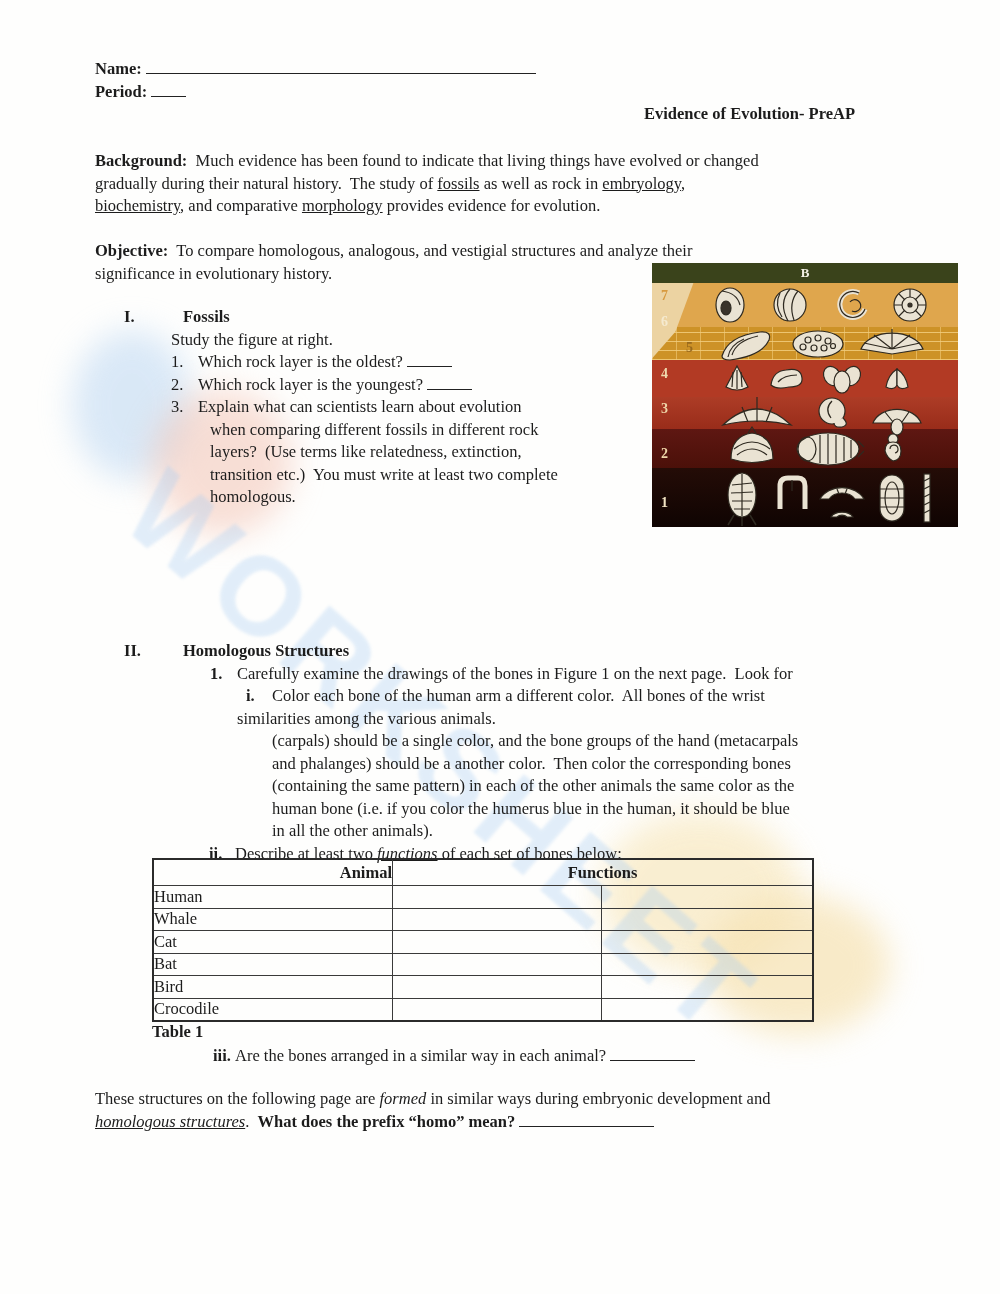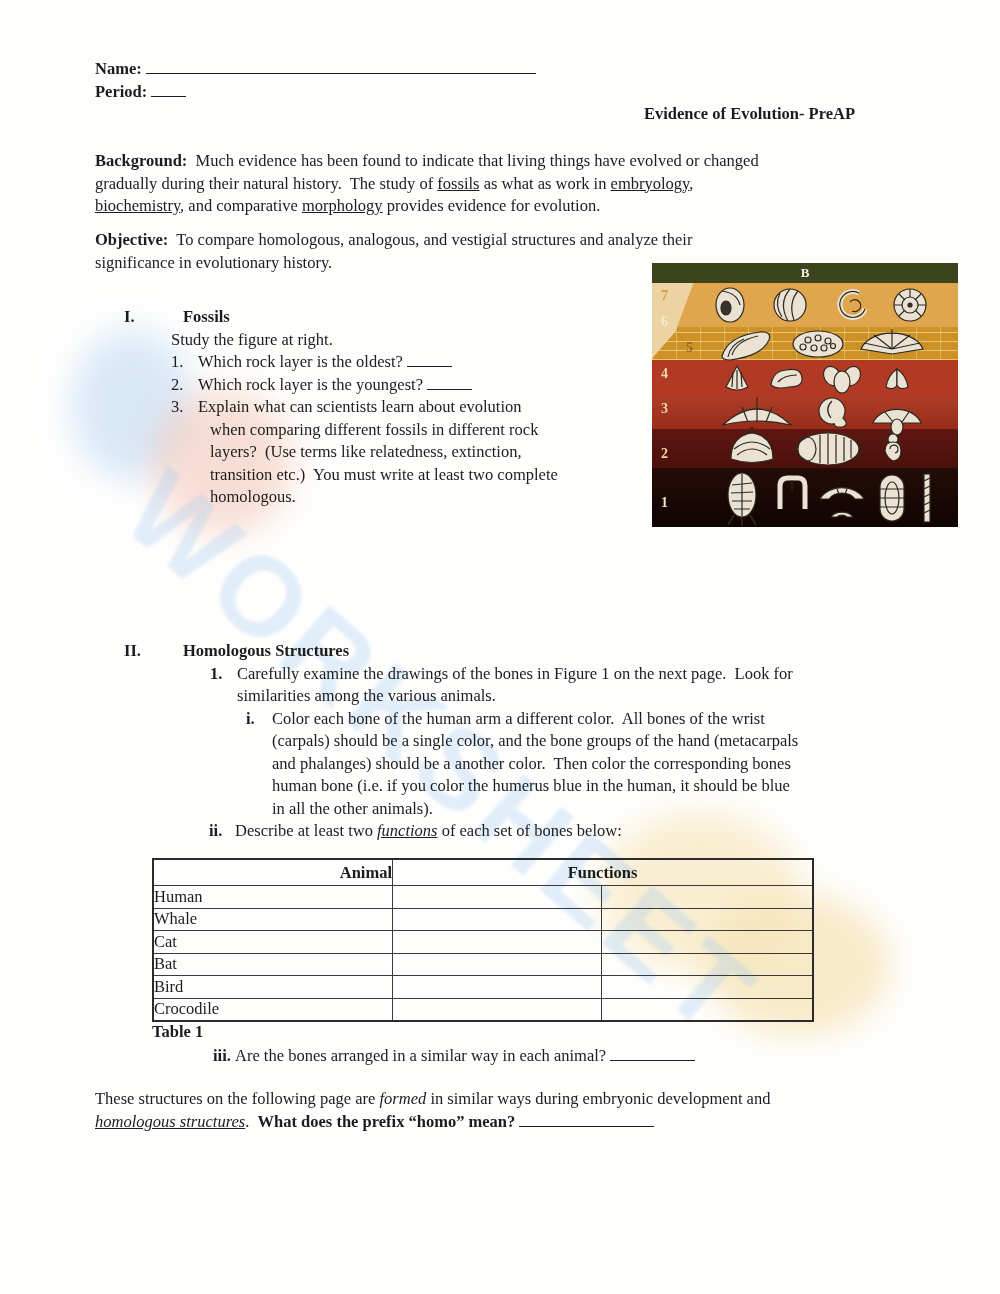--- a/index.html
+++ b/index.html
@@ -90,25 +90,25 @@
     </div>
     <div class="abs" style="left:95px;top:81px;">
       <div class="ln"><span class="b">Period: </span><span class="bl bl-35"></span></div>
     </div>
     <div class="abs title-block">
       <div class="ln"><span class="b">Evidence of Evolution- PreAP</span></div>
     </div>
 
     <div class="abs" style="left:95px;top:150px;">
       <div class="ln"><span class="b">Background:</span><span>  Much evidence has been found to indicate that living things have evolved or changed</span></div>
-      <div class="ln"><span>gradually during their natural history.  The study of </span><span class="u">fossils</span><span> as what as work in </span><span class="u">embryology</span><span>,</span></div>
+      <div class="ln"><span>gradually during their natural history.  The study of </span><span class="u">fossils</span><span> as well as rock in </span><span class="u">embryology</span><span>,</span></div>
       <div class="ln"><span class="u">biochemistry</span><span>, and comparative </span><span class="u">morphology</span><span> provides evidence for evolution.</span></div>
     </div>
 
-    <div class="abs" style="left:95px;top:229px;">
+    <div class="abs" style="left:95px;top:240px;">
       <div class="ln"><span class="b">Objective:</span><span>  To compare homologous, analogous, and vestigial structures and analyze their</span></div>
       <div class="ln"><span>significance in evolutionary history.</span></div>
     </div>
 
     <div class="abs" style="left:95px;top:306px;">
       <div class="ln ind29"><span class="secnum">I.</span><span class="b">Fossils</span></div>
       <div class="ln ind88"><span>Study the figure at right.</span></div>
       <div class="ln ind88"><span class="num">1.</span><span>Which rock layer is the oldest? </span><span class="bl bl-45"></span></div>
       <div class="ln ind88"><span class="num">2.</span><span>Which rock layer is the youngest? </span><span class="bl bl-45"></span></div>
       <div class="ln ind88"><span class="num">3.</span><span>Explain what can scientists learn about evolution</span></div>
@@ -252,24 +252,25 @@
         <span class="lnum n4">4</span>
         <span class="lnum n3">3</span>
         <span class="lnum n2">2</span>
         <span class="lnum n1">1</span>
       </div>
     </div>
 
     <div class="abs" style="left:95px;top:640px;">
       <div class="ln ind29"><span class="secnum">II.</span><span class="b">Homologous Structures</span></div>
       <div class="ln ind115"><span class="bnum">1.</span><span>Carefully examine the drawings of the bones in Figure 1 on the next page.  Look for</span></div>
+      <div class="ln ind151"><span class="rnum">i.</span><span>Color each bone of the human arm a different color.  All bones of the wrist</span></div>
       <div class="ln ind142"><span>similarities among the various animals.</span></div>
-      <div class="ln ind151"><span class="rnum">i.</span><span>Color each bone of the human arm a different color.  All bones of the wrist</span></div>
       <div class="ln ind177"><span>(carpals) should be a single color, and the bone groups of the hand (metacarpals</span></div>
       <div class="ln ind177"><span>and phalanges) should be a another color.  Then color the corresponding bones</span></div>
+      <div class="ln ind177"><span>(containing the same pattern) in each of the other animals the same color as the</span></div>
       <div class="ln ind177"><span>human bone (i.e. if you color the humerus blue in the human, it should be blue</span></div>
       <div class="ln ind177"><span>in all the other animals).</span></div>
       <div class="ln ind143"><span class="rnum">ii.</span><span>Describe at least two </span><span class="iu">functions</span><span> of each set of bones below:</span></div>
     </div>
 
     <div class="abs tbl">
       <table class="t1">
         <tbody>
             <tr>
           <th class="c1">Animal</th>

